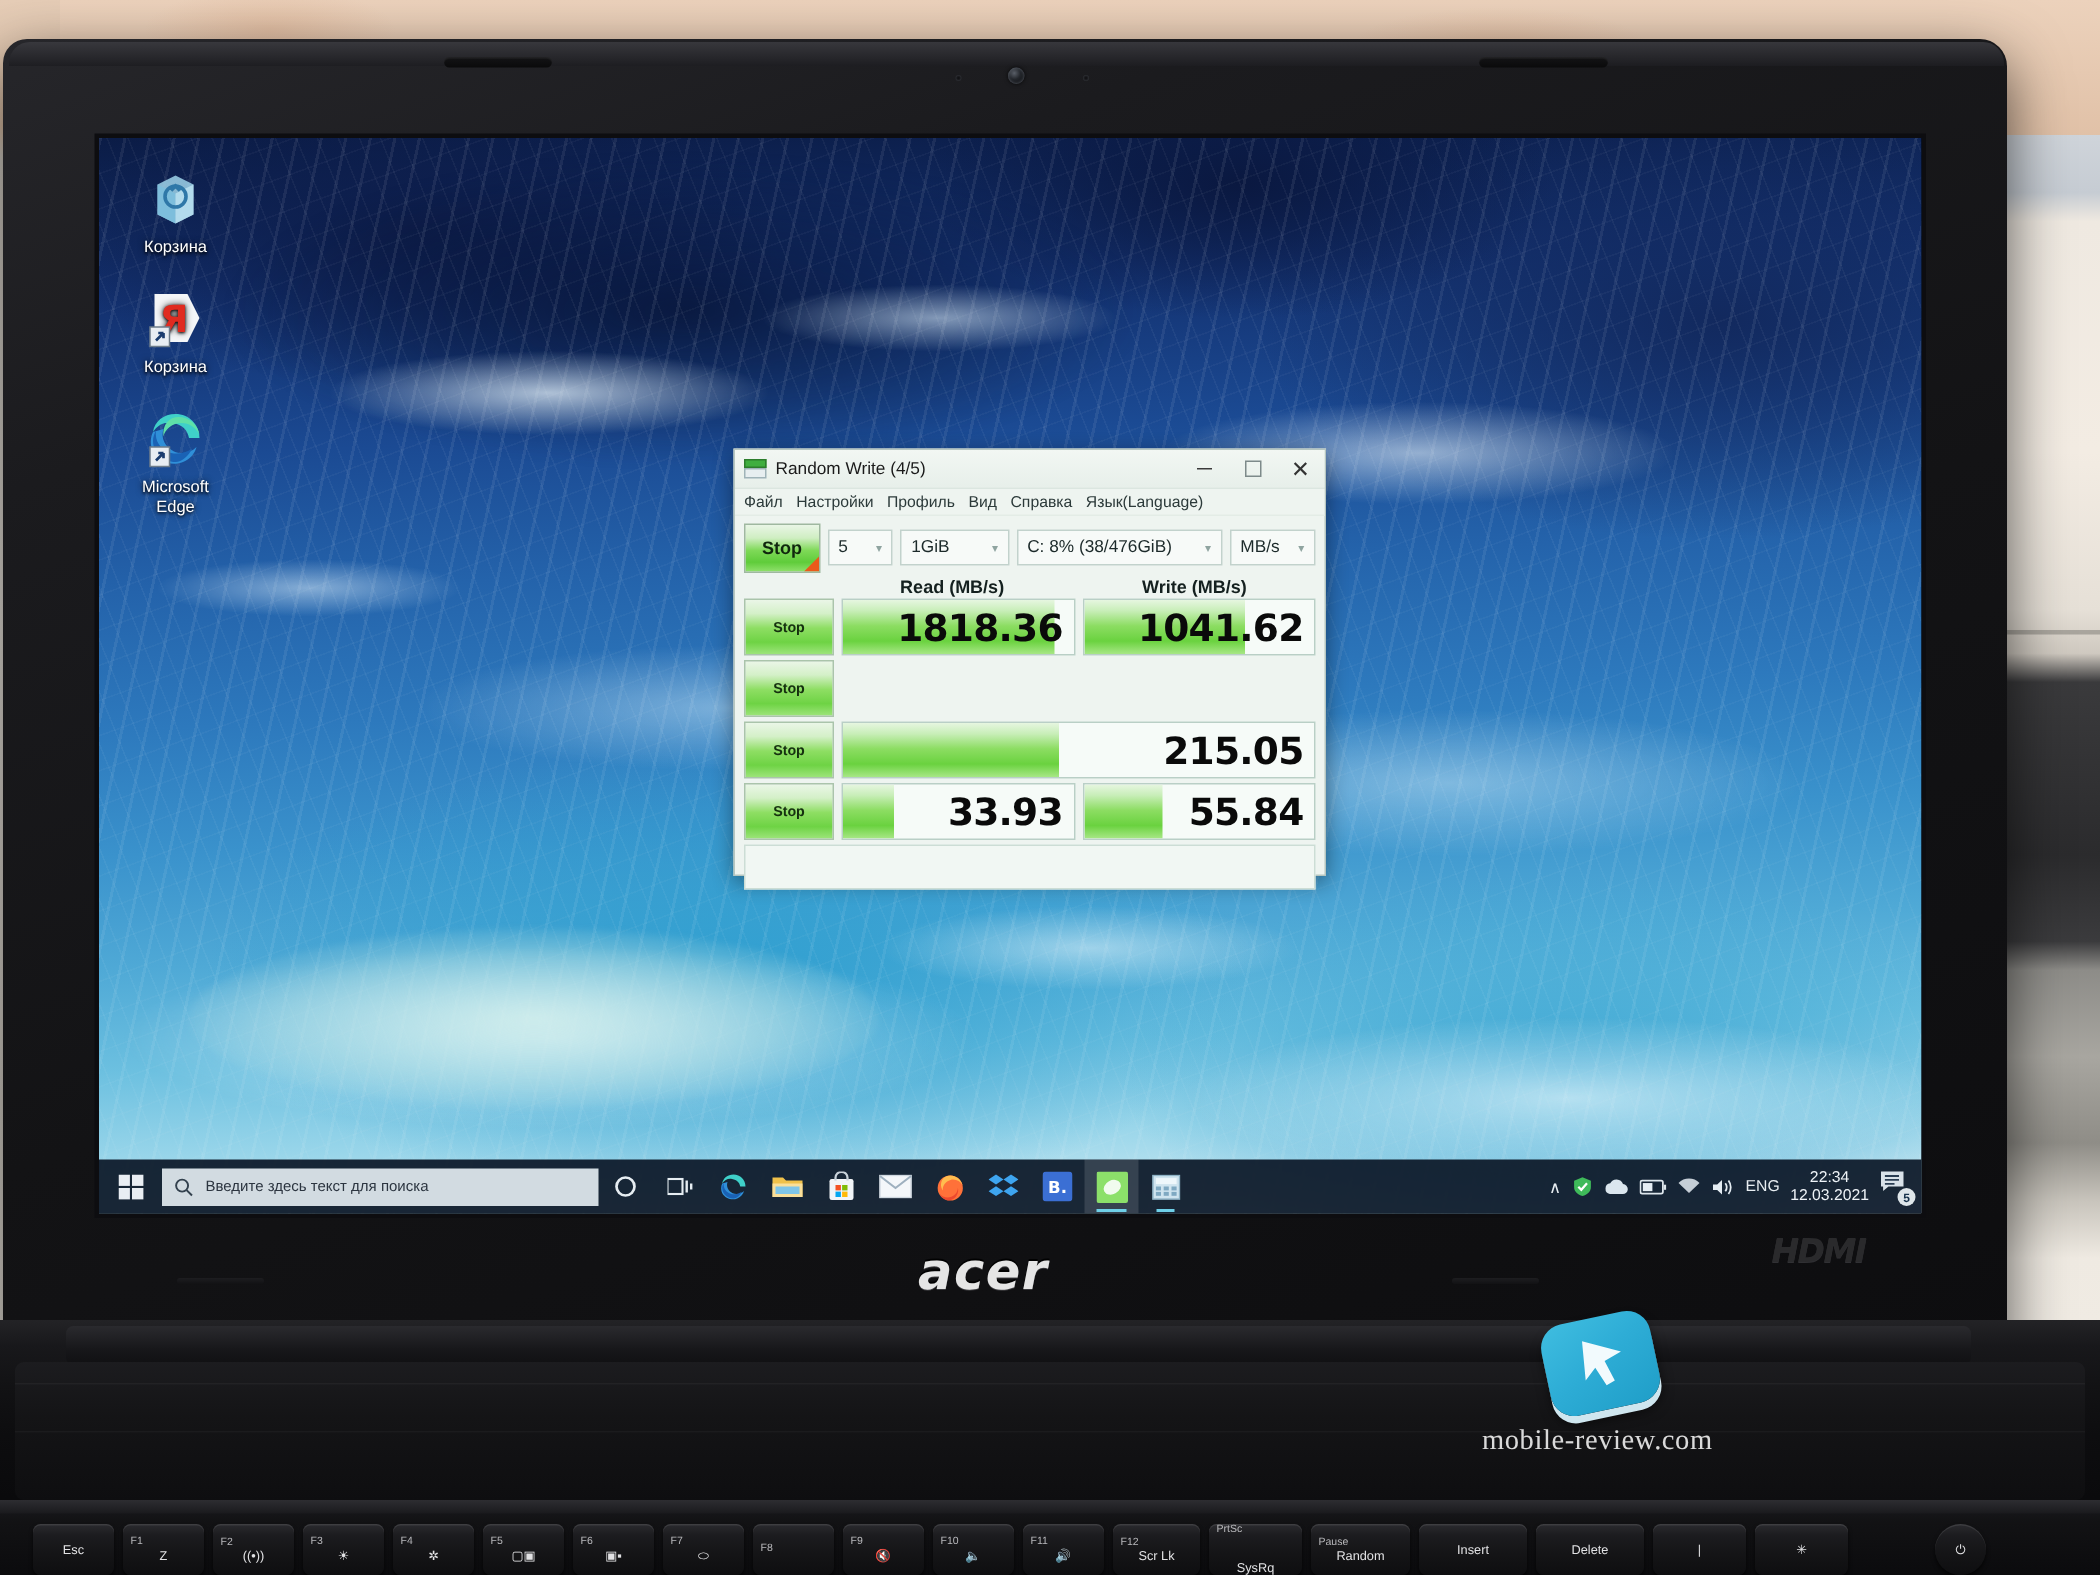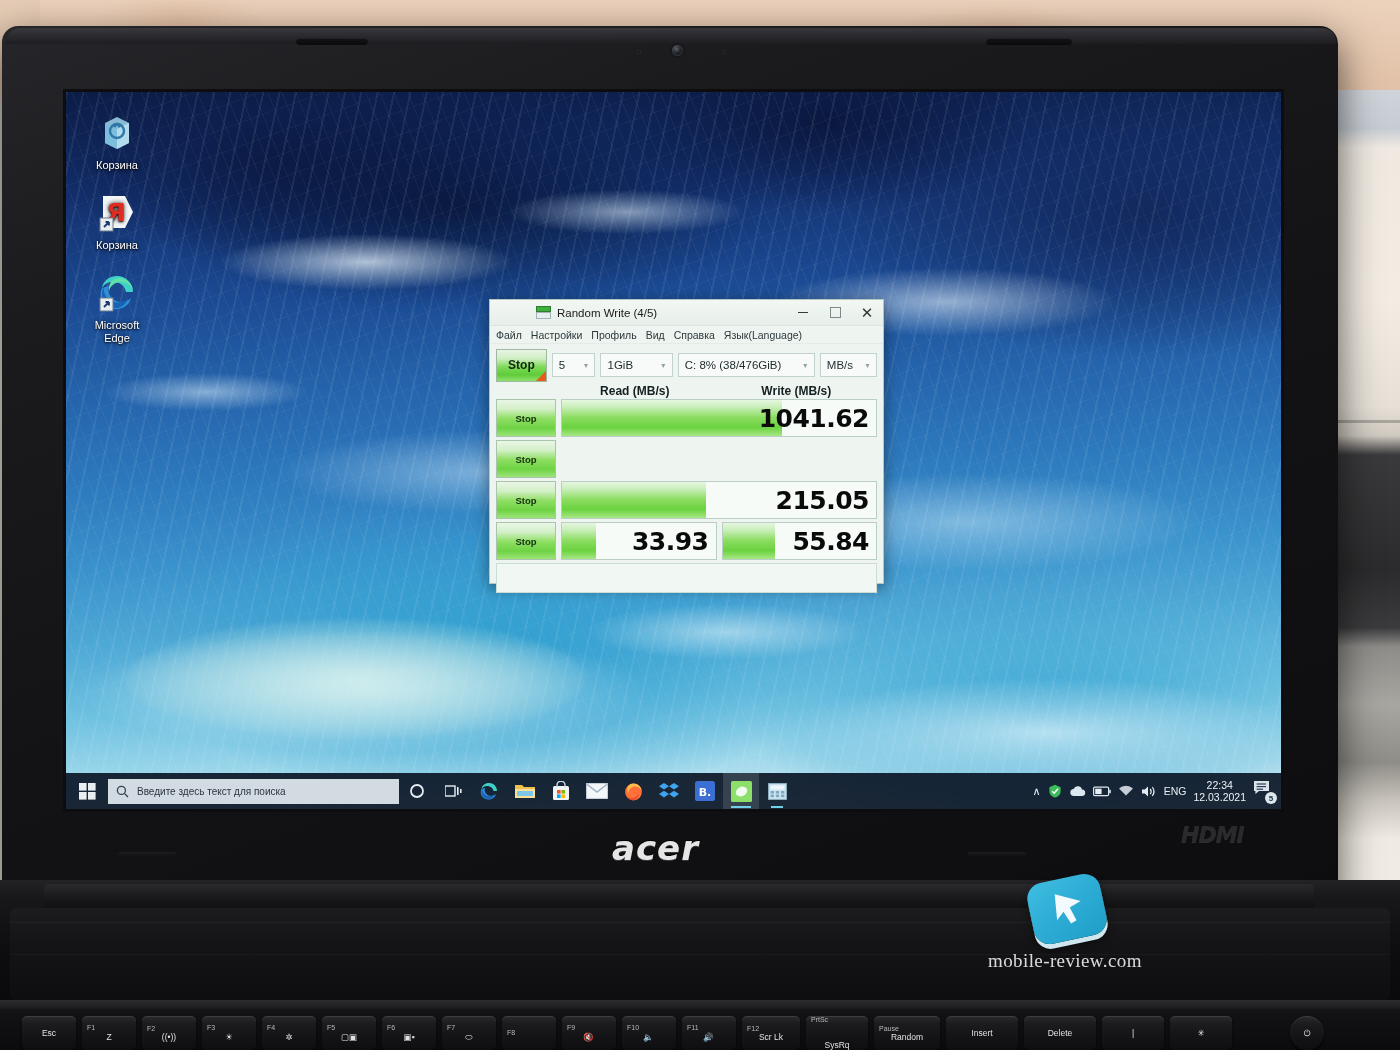--- a/index.html
+++ b/index.html
@@ -85,21 +85,21 @@
   .dicon{position:absolute;width:86px;text-align:center;color:#fff;font-size:11px;line-height:13px;
     text-shadow:0 1px 2px rgba(0,0,0,.95),0 0 5px rgba(0,0,0,.8);cursor:default;}
   .dicon .gl{display:block;height:46px;margin:0 auto 3px;}
 
   
   .cdm{position:absolute;left:423px;top:207px;width:393px;height:283px;
     background:#eef4f0;border:1px solid #b6c6c0;
     box-shadow:0 4px 14px rgba(0,0,0,.45);
     font-family:"Liberation Sans",sans-serif;}
   .cdm-title{height:25px;background:linear-gradient(180deg,#f2f7f3,#e7efea);
-    display:flex;align-items:center;border-bottom:1px solid #dbe6e0;padding-left:40px;}
+    display:flex;align-items:center;border-bottom:1px solid #dbe6e0;}
   .cdm-ico{width:15px;height:13px;margin:0 6px 0 6px;position:relative;flex:none;}
   .cdm-ico .top{position:absolute;left:0;top:0;width:15px;height:6px;background:#3fae3f;border:1px solid #2c7d2c;box-sizing:border-box;}
   .cdm-ico .bot{position:absolute;left:0;top:6px;width:15px;height:7px;background:#e7eef0;border:1px solid #9fb3b8;box-sizing:border-box;}
   .cdm-title-txt{font-size:11.5px;color:#1a1a1a;flex:1;}
   .wbtn{width:32px;height:24px;display:flex;align-items:center;justify-content:center;color:#2b2b2b;font-size:12px;}
   .wbtn.min:before{content:"";width:10px;height:1px;background:#3a3a3a;display:block;}
   .wbtn.max:before{content:"";width:9px;height:9px;border:1px solid #7d8a8a;display:block;}
   .wbtn.close{font-size:15px;font-weight:300;color:#333;}
 
   .cdm-menu{height:17px;display:flex;align-items:center;gap:9px;padding:0 6px;
@@ -306,20 +306,24 @@
 
         <div class="hdr">
           <span class="sp"></span>
           <span class="h">Read (MB/s)</span>
           <span class="h">Write (MB/s)</span>
         </div>
 
         <div id="rows">
             <div class="row">
               <div class="rstop">Stop</div>
+              <div class="cell">
+                <span class="bar" style="width:92%"></span>
+                <span class="v">1818.36</span>
+              </div>
               <div class="cell">
                 <span class="bar" style="width:70%"></span>
                 <span class="v">1041.62</span>
               </div>
             </div>
             <div class="row">
               <div class="rstop">Stop</div>
             </div>
             <div class="row">
               <div class="rstop">Stop</div>

